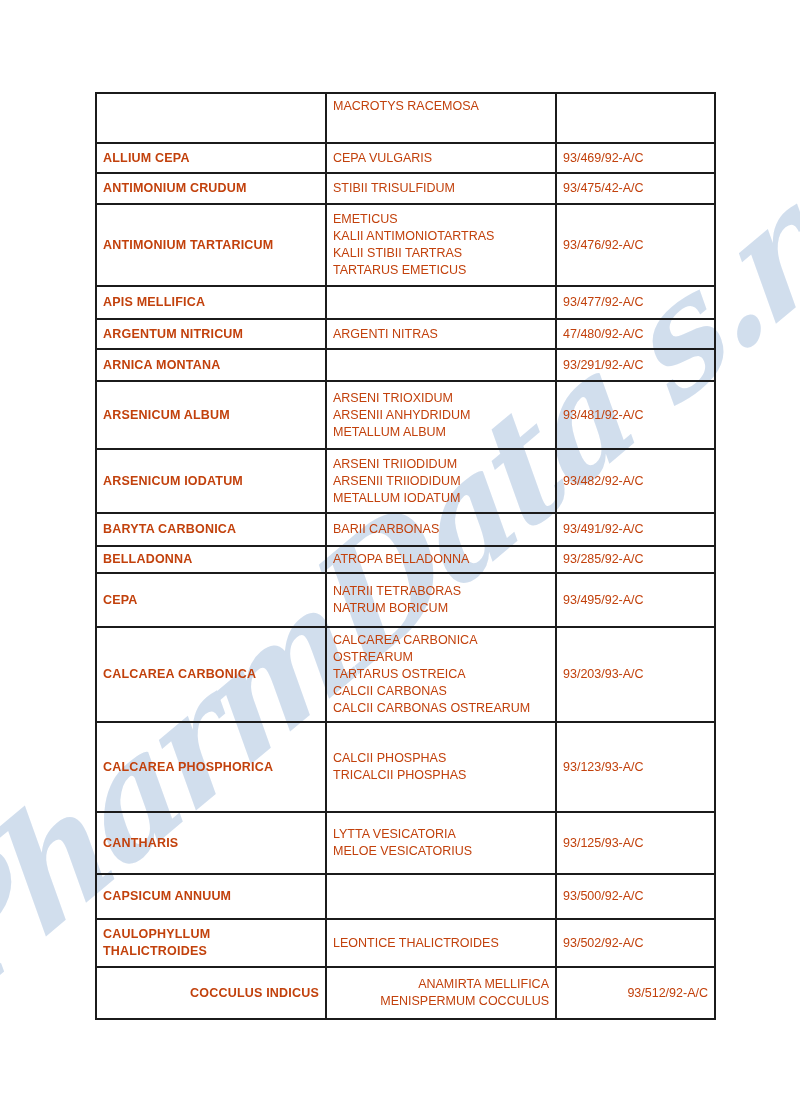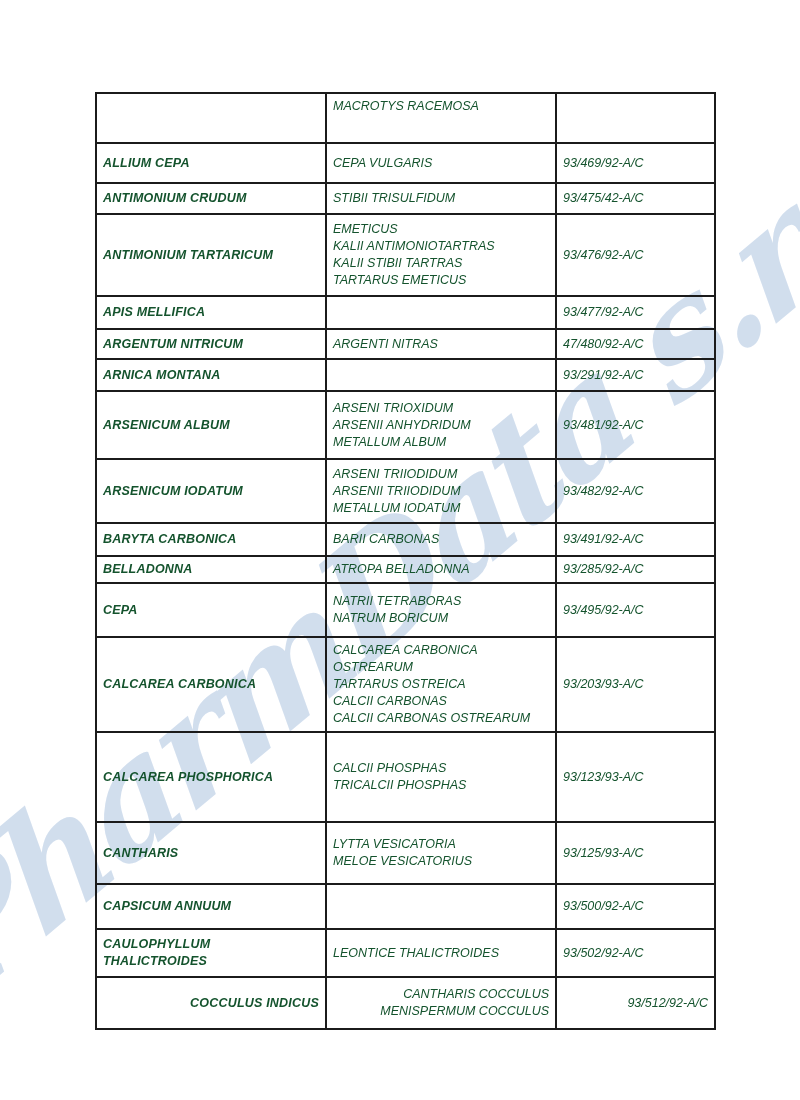--- a/index.html
+++ b/index.html
@@ -35,38 +35,37 @@
   table.reg-table {
     position: absolute;
     left: 95px;
     top: 92px;
     width: 619px;
     border-collapse: collapse;
     table-layout: fixed;
     z-index: 2;
     font-size: 12.5px;
     line-height: 17px;
-    color: #14532d;
-    font-style: italic;
+    color: #c2410c;
   }
   table.reg-table col.c1 { width: 230px; }
   table.reg-table col.c2 { width: 230px; }
   table.reg-table col.c3 { width: 159px; }
   table.reg-table td {
     border: 2px solid #1b1b1b;
     padding: 4px 6px;
     vertical-align: middle;
     background: transparent;
     overflow: hidden;
   }
   td.col-name { font-weight: bold; letter-spacing: 0.2px; }
   td.col-syn, td.col-reg { font-weight: normal; }
   
   tr:nth-child(1)  { height: 50px; }
-  tr:nth-child(2)  { height: 40px; }
+  tr:nth-child(2)  { height: 30px; }
   tr:nth-child(3)  { height: 31px; margin-left: 32px; }
   tr:nth-child(4)  { height: 82px; }
   tr:nth-child(5)  { height: 33px; }
   tr:nth-child(6)  { height: 30px; }
   tr:nth-child(7)  { height: 32px; }
   tr:nth-child(8)  { height: 68px; }
   tr:nth-child(9)  { height: 64px; }
   tr:nth-child(10) { height: 33px; }
   tr:nth-child(11) { height: 16px; }
   tr:nth-child(12) { height: 54px; }
@@ -283,21 +282,21 @@
           </td>
           <td class="col-reg">
             <div>93/502/92-A/C</div>
           </td>
         </tr>
         <tr>
           <td class="col-name">
             <div>COCCULUS INDICUS</div>
           </td>
           <td class="col-syn">
-            <div>CANTHARIS COCCULUS</div>
+            <div>ANAMIRTA MELLIFICA</div>
             <div>MENISPERMUM COCCULUS</div>
           </td>
           <td class="col-reg">
             <div>93/512/92-A/C</div>
           </td>
         </tr>
       </tbody>
   </table>
 </div>
 

